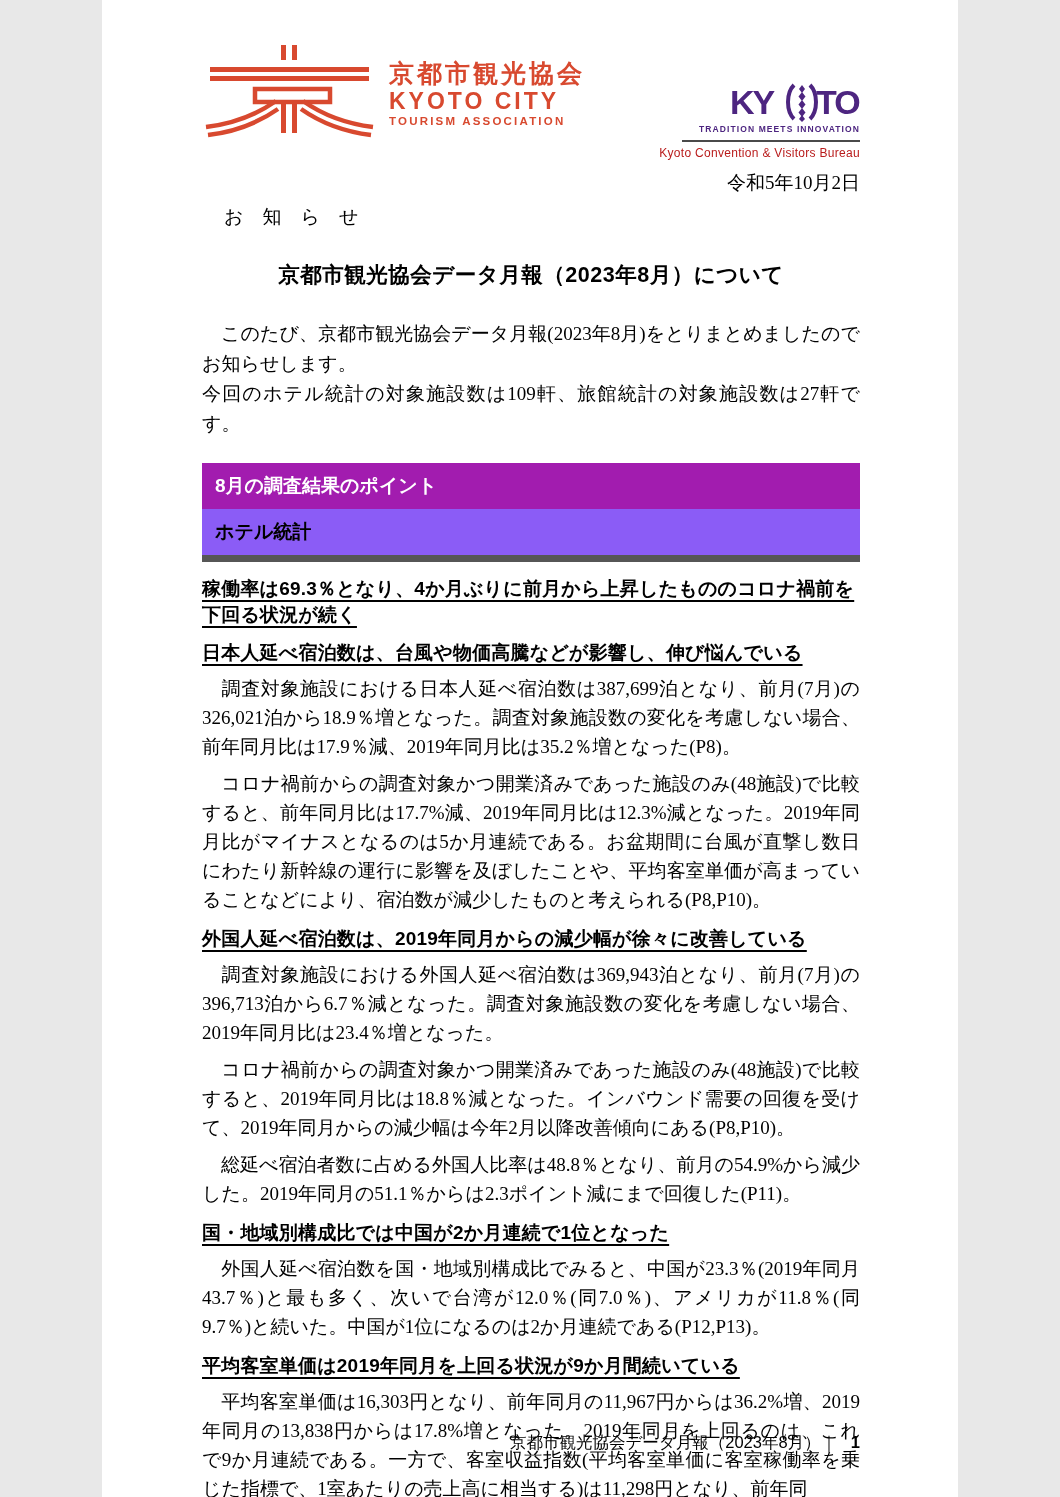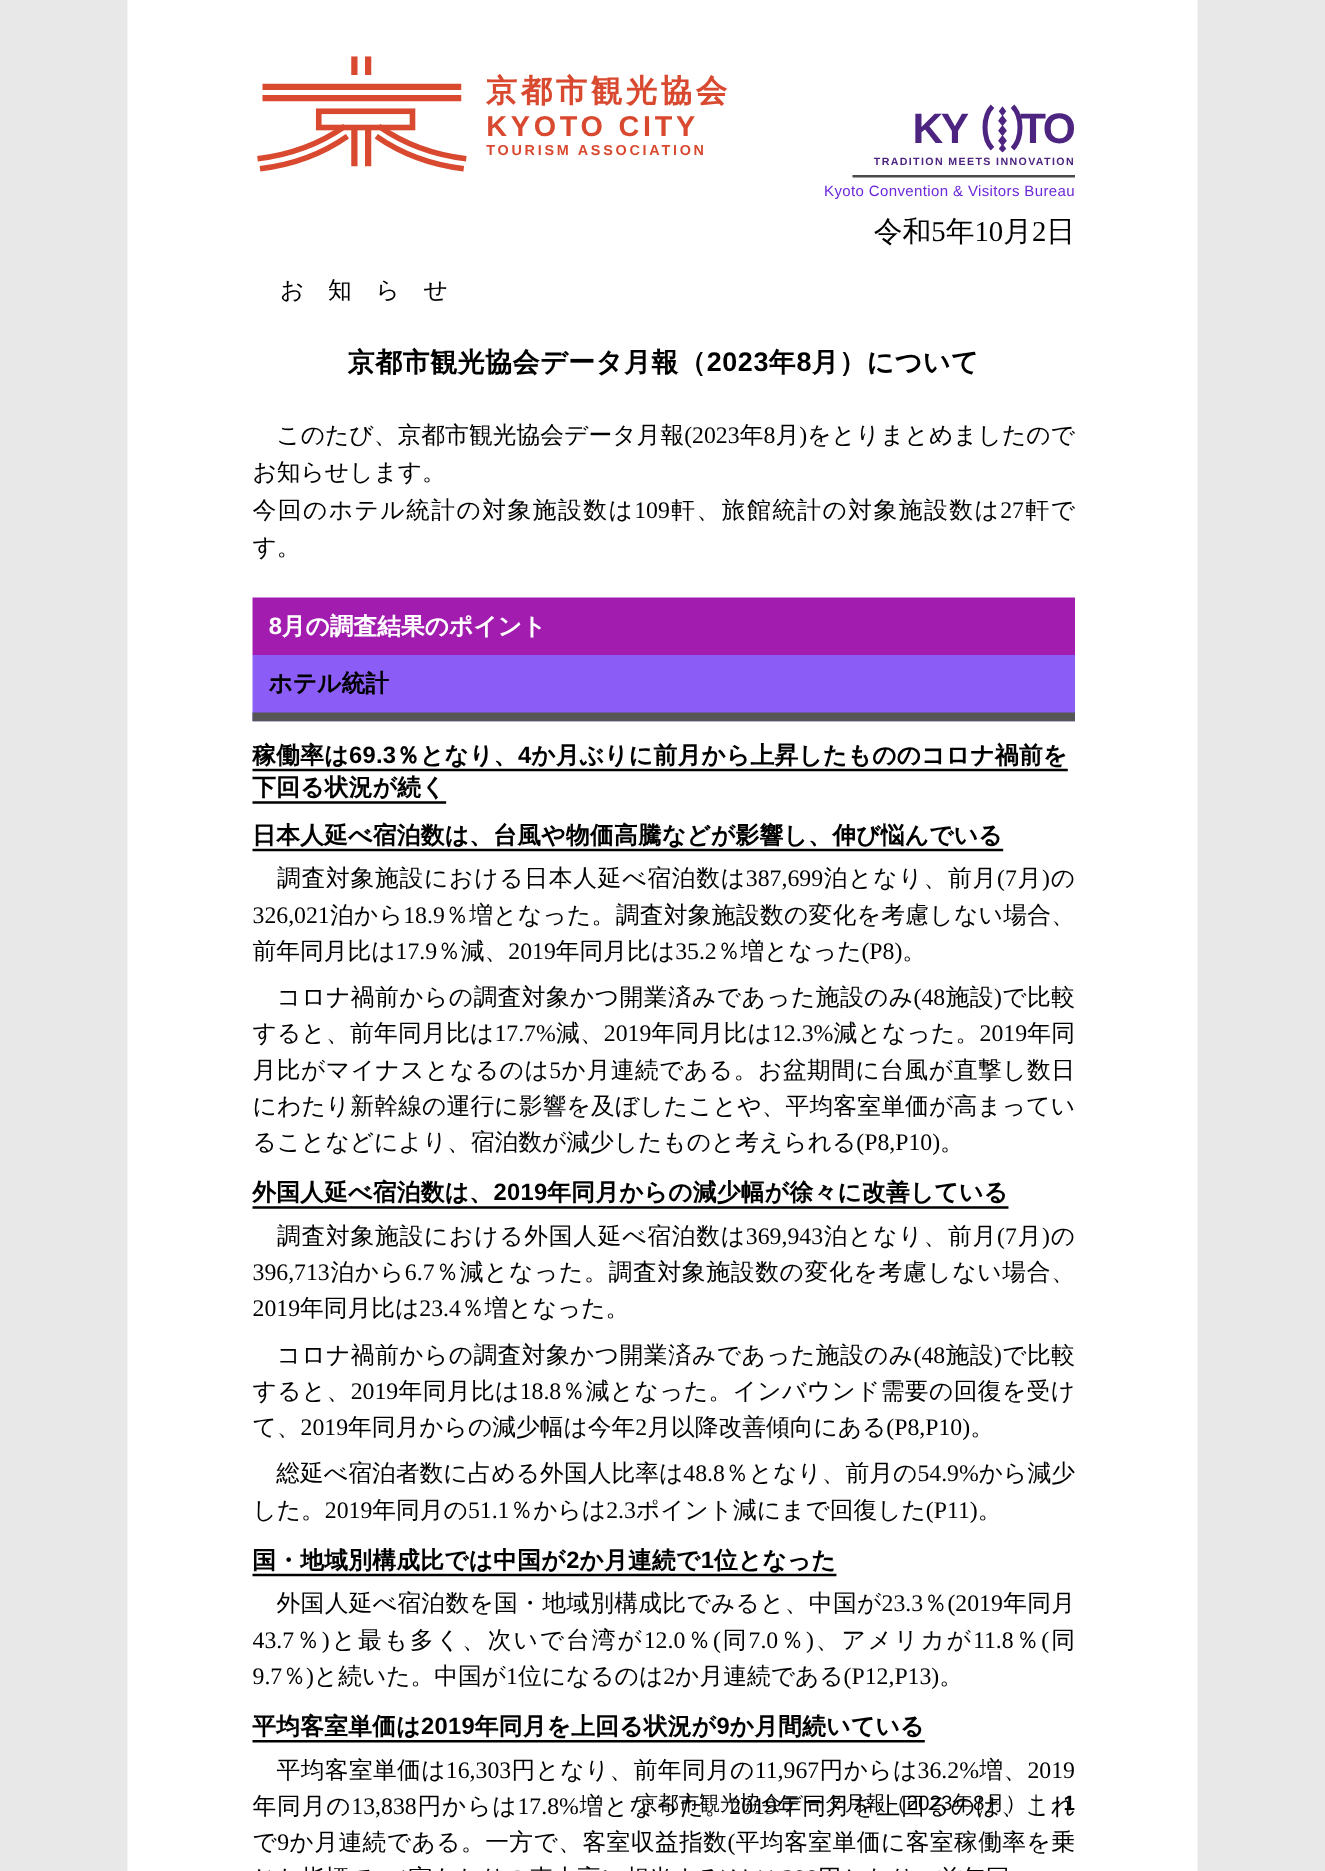--- a/index.html
+++ b/index.html
@@ -19,24 +19,24 @@
   .logo-left { display: flex; align-items: flex-start; }
   .kyo-mark { width: 175px; height: 98px; flex: 0 0 auto; }
   .logo-left-text { margin-left: 12px; margin-top: 14px; color: #d8492f; font-family: "Liberation Sans", sans-serif; }
   .logo-jp { font-size: 25px; font-weight: bold; letter-spacing: 3px; line-height: 1.15; }
   .logo-en1 { font-size: 23px; font-weight: bold; letter-spacing: 3px; line-height: 1.15; }
   .logo-en2 { font-size: 11.5px; font-weight: bold; letter-spacing: 2.2px; line-height: 1.3; }
   .logo-right { width: 178px; display: flex; flex-direction: column; align-items: flex-end; font-family: "Liberation Sans", sans-serif; margin-top: 37px; }
   .kyoto-word { width: 130px; height: 40px; }
   .cvb-tagline { color: #4d2580; font-size: 8.5px; font-weight: bold; letter-spacing: 1.1px; margin-top: 2px; white-space: nowrap; }
   .cvb-divider { width: 100%; border: 0; border-top: 2px solid #4a4a4a; margin: 6px 0 4px; }
-  .cvb-bureau { color: #6d28d9; font-size: 12px; letter-spacing: 0.3px; white-space: nowrap; }
+  .cvb-bureau { color: #b91c1c; font-size: 12px; letter-spacing: 0.3px; white-space: nowrap; }
   
-  .date-line { text-align: right; font-size: 23px; margin-top: 10px; }
-  .notice { font-size: 19px; margin-top: 18px; margin-left: 22px; }
+  .date-line { text-align: right; font-size: 19px; margin-top: 10px; }
+  .notice { font-size: 19px; margin-top: 8px; margin-left: 22px; }
   .orgs { text-align: right; font-family: "Liberation Sans", sans-serif; font-size: 19px; line-height: 31px; margin-top: 8px; }
   
   .doc-title { text-align: center; font-family: "Liberation Sans", sans-serif; font-weight: bold; font-size: 21.5px; margin: 30px 0 0; letter-spacing: 0.5px; }
   .intro { font-size: 19px; line-height: 30px; margin: 30px 0 4px; white-space: pre-line; text-align: justify; }
   
   .banner-dark { margin-top: 24px; background: #a21caf; color: #ffffff; font-family: "Liberation Sans", sans-serif; font-weight: bold; font-size: 19px; padding: 10px 13px; }
   .banner-light { background: #8b5cf6; color: #000; font-family: "Liberation Sans", sans-serif; font-weight: bold; font-size: 19px; padding: 10px 13px; border-bottom: 7px solid #565656; }
   
   .content { margin-top: 14px; }
   .sec-h { font-family: "Liberation Sans", sans-serif; font-weight: bold; font-size: 19px; margin: 12px 0 8px; text-decoration: underline; text-decoration-thickness: 2px; text-underline-offset: 5px; letter-spacing: 0.2px; }

